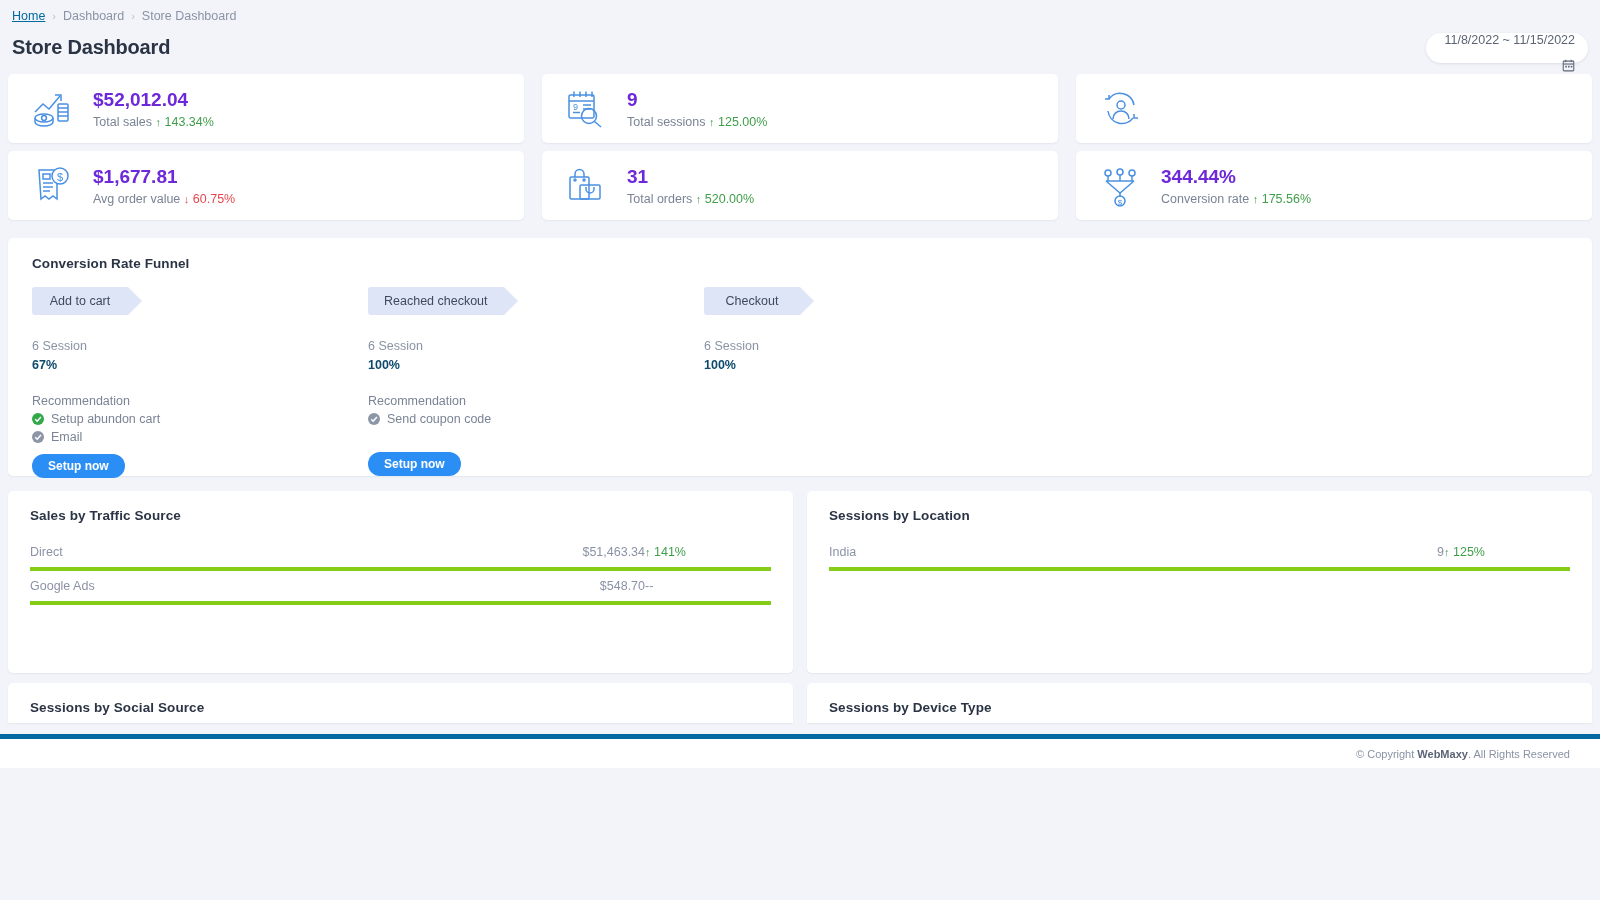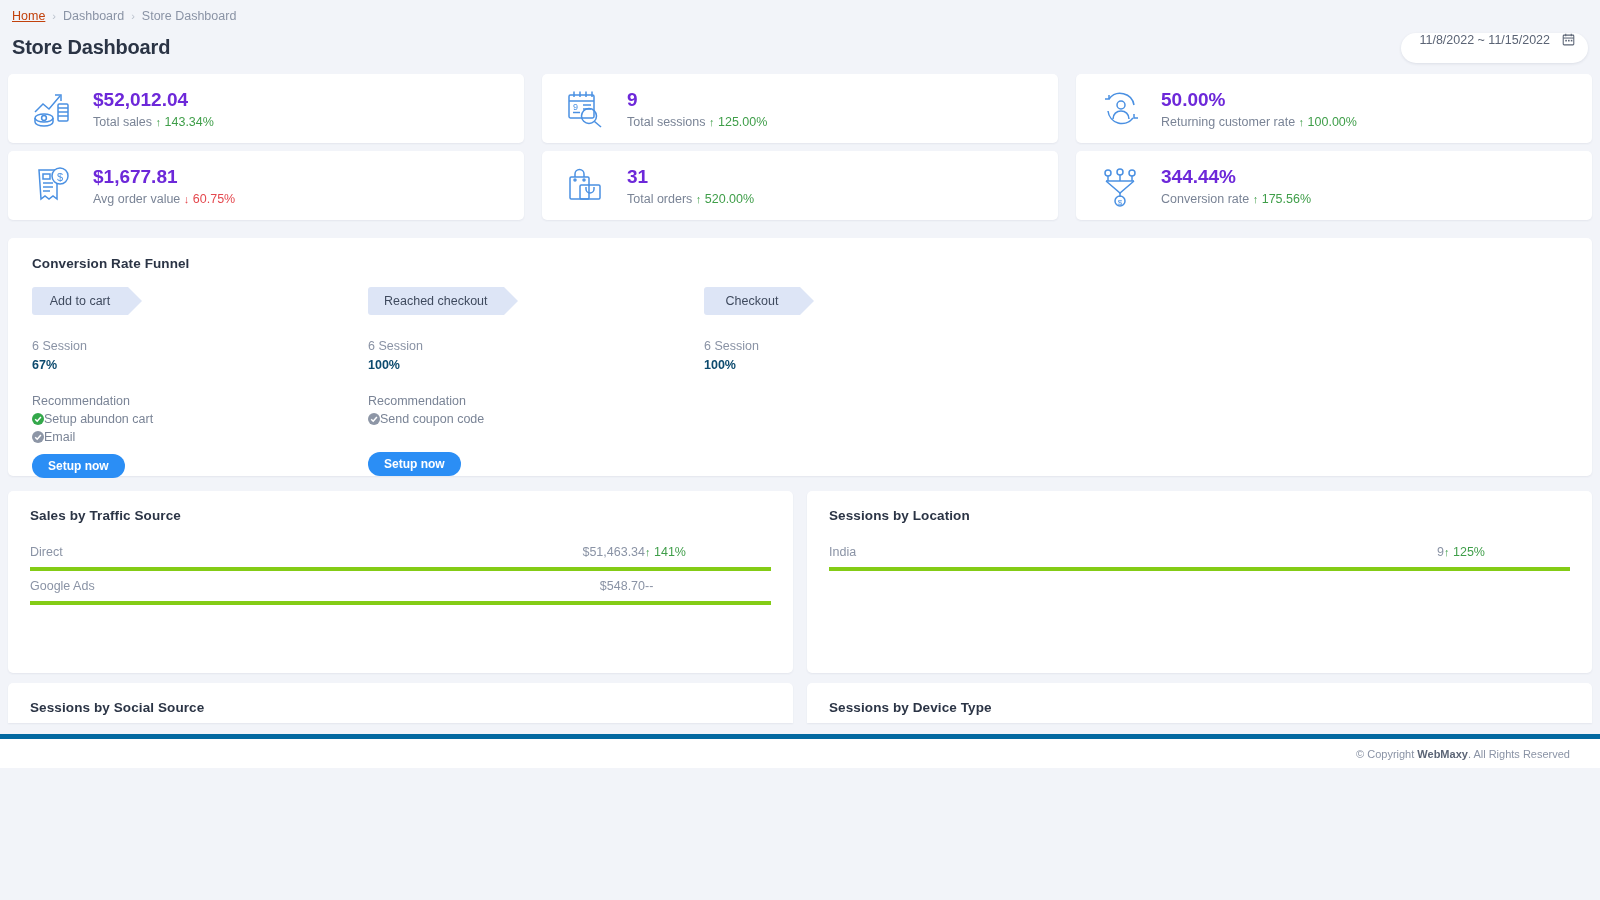--- a/index.html
+++ b/index.html
@@ -15,36 +15,37 @@
     position: relative;
     padding: 0 8px;
   }
 
   
   .breadcrumb {
     display: flex; align-items: center; gap: 7px;
     padding: 9px 0 0 4px;
     font-size: 12.5px;
   }
-  .crumb-home { color: #c2410c; text-decoration: underline; }
+  .crumb-home { color: #0369a1; text-decoration: underline; }
   .crumb { color: #8a93a5; }
   .crumb-sep { color: #b9c0cc; font-size: 11px; }
   .title-row {
     display: flex; align-items: center; justify-content: space-between;
     padding: 5px 4px 0 4px;
     height: 44px;
   }
   .page-title {
     font-size: 20px; font-weight: bold; color: #2b3445; letter-spacing: -0.2px;
   }
   .daterange {
-    display: flex; align-items: flex-start; gap: 12px;
+    display: flex; align-items: flex-end; gap: 12px;
     background: #ffffff; border-radius: 18px;
     height: 30px; padding: 0 13px 0 18px;
     box-shadow: 0 1px 3px rgba(30,40,70,.10);
+    flex-direction: column;
   }
   .daterange-text { font-size: 12.5px; color: #5b6475; }
   .cal-ico { width: 13px; height: 13px; display:block; }
 
   
   .kpi-grid {
     display: grid;
     grid-template-columns: repeat(3, 1fr);
     gap: 8px 18px;
     margin-top: 7px;
@@ -87,21 +88,21 @@
     content: ""; position: absolute; left: 100%; top: 0;
     width: 0; height: 0;
     border-top: 14px solid transparent;
     border-bottom: 14px solid transparent;
     border-left: 14px solid #dde5f6;
   }
   .stat-sessions { font-size: 12.5px; color: #8a93a5; margin-top: 24px; }
   .stat-pct { font-size: 12.5px; font-weight: bold; color: #0c4a6e; margin-top: 5px; }
   .rec-label { font-size: 12.5px; color: #7a8496; margin-top: 22px; }
   .rec-item {
-    display: flex; align-items: center; 
+    display: flex; align-items: center; gap: 7px;
     font-size: 12.5px; color: #7a8496; margin-top: 4px;
   }
   .tick { width: 12px; height: 12px; flex: 0 0 12px; display: block; }
   .setup-btn {
     margin-top: 10px;
     background: #2b8ef5; color: #fff; border: none;
     border-radius: 13px; height: 24px; padding: 0 16px;
     font-size: 12px; font-weight: bold;
     font-family: "Liberation Sans", sans-serif;
     cursor: pointer;
@@ -231,28 +232,20 @@
       <span class="kpi-ico">
         <svg viewBox="0 0 46 46" fill="none" stroke="#4a90e2" stroke-width="1.5">
           <path d="M36 19a14 14 0 0 0-25-6"></path>
           <polyline points="7,13 11,13 11,9" transform="translate(0,0)"></polyline>
           <path d="M10 25a14 14 0 0 0 25 7"></path>
           <polyline points="36,28 36,32 40,32"></polyline>
           <circle cx="23" cy="19" r="4"></circle>
           <path d="M15 33c0-5 3.6-8 8-8s8 3 8 8"></path>
         </svg>
       </span>
-      <div>
-        <div class="kpi-val">50.00%</div>
-        <div class="kpi-sub">
-          <span>Returning customer rate</span>
-          <span class="delta-up arrow">↑</span>
-          <span class="delta-up">100.00%</span>
-        </div>
-      </div>
     </div>
 
     <div class="kpi-card">
       <span class="kpi-ico">
         <svg viewBox="0 0 46 46" fill="none" stroke="#4a90e2" stroke-width="1.5">
           <path d="M9 7h18v29l-4-3-4 3-4-3-4 3z"></path>
           <line x1="13" y1="20" x2="23" y2="20"></line>
             <line x1="13" y1="24" x2="23" y2="24"></line>
           <line x1="13" y1="28" x2="20" y2="28"></line>
           <rect x="13" y="11" width="7" height="5"></rect>

